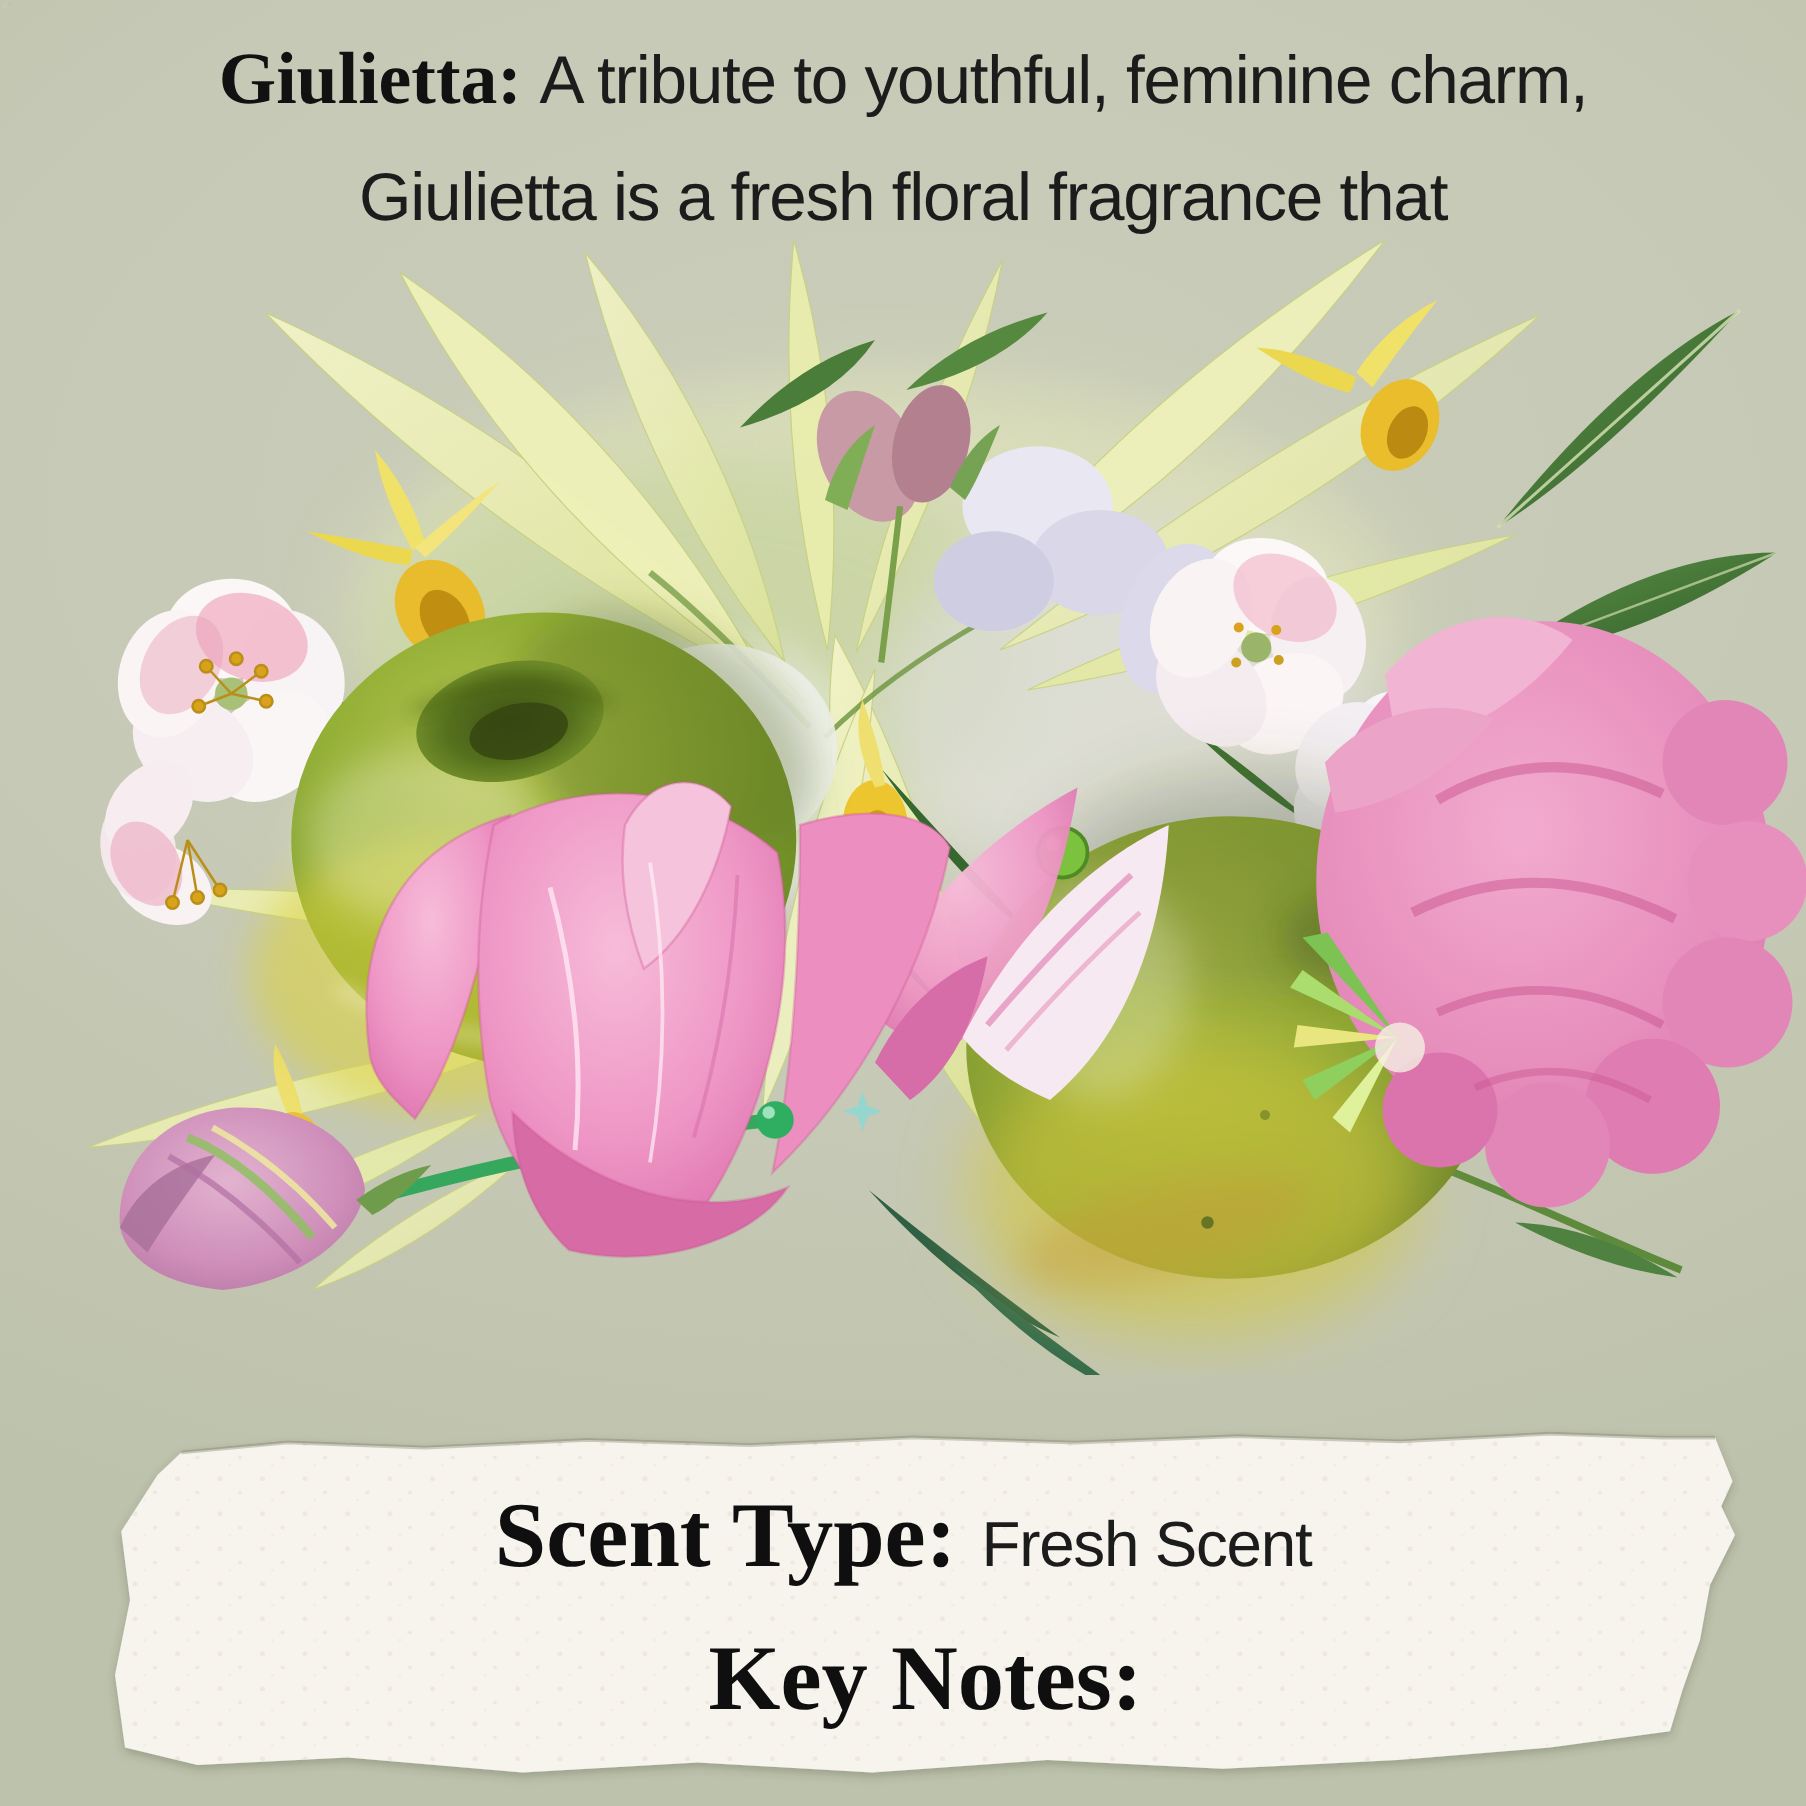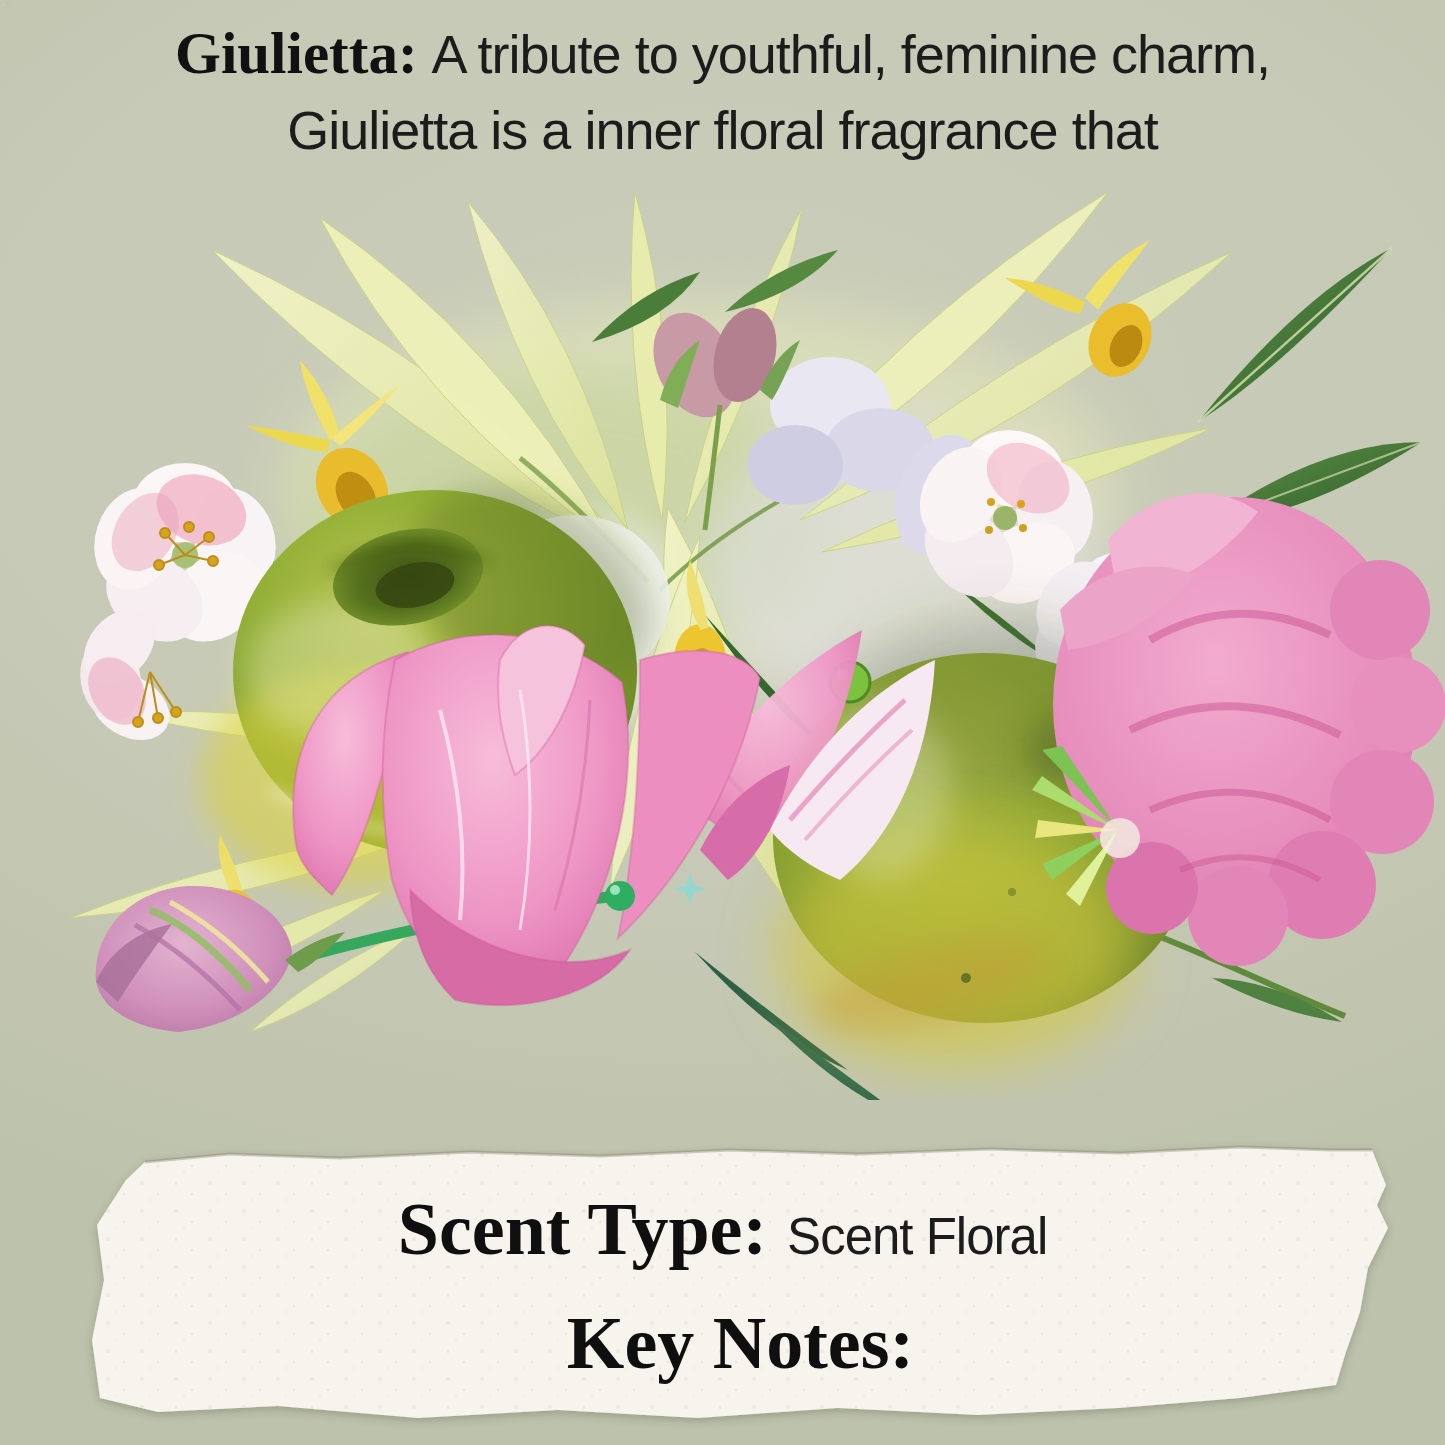--- a/index.html
+++ b/index.html
@@ -6,41 +6,41 @@
   body{width:1445px;height:1445px;overflow:hidden;font-family:"Liberation Sans",sans-serif;}
   .canvas{
     position:relative;width:1445px;height:1445px;overflow:hidden;
     background:
       radial-gradient(9px 9px at 4px 5px, rgba(255,255,255,.055) 1px, transparent 1.6px),
       radial-gradient(11px 13px at 8px 3px, rgba(70,75,50,.045) 1px, transparent 1.6px),
       radial-gradient(1400px 900px at 50% 28%, #cacdb9 0%, #c6c9b5 55%, #bdc2ac 100%);
   }
   
   .headline{position:absolute;top:22px;left:0;right:0;text-align:center;color:#1b1b1b;}
-  .hl-line{line-height:63px;white-space:nowrap;}
+  .hl-line{line-height:81px;white-space:nowrap;}
   .brand{font-family:"Liberation Serif",serif;font-weight:bold;font-size:59px;letter-spacing:0;margin-right:14px;color:#111;}
   .hl-sans{font-family:"Liberation Sans",sans-serif;font-weight:400;font-size:54px;letter-spacing:-1px;color:#1c1c1c;}
   
   .bouquet{position:absolute;top:190px;left:0;width:1445px;height:910px;}
   
   .paper-svg{position:absolute;top:1100px;left:0;width:1445px;height:345px;}
   .row{position:absolute;left:0;right:0;display:flex;justify-content:center;align-items:baseline;gap:20px;white-space:nowrap;}
   .row1{top:1186px;}
   .row2{top:1300px;padding-left:36px;}
   .card-label{font-family:"Liberation Serif",serif;font-weight:bold;font-size:74px;line-height:86px;color:#0f0f0f;}
   .card-value{font-family:"Liberation Sans",sans-serif;font-weight:400;font-size:51px;letter-spacing:-1px;color:#1c1c1c;}
 </style>
 </head>
 <body>
 
 <div class="canvas">
 
   <header class="headline">
     <div class="hl-line"><span class="brand">Giulietta:</span><span class="hl-sans">A tribute to youthful, feminine charm,</span></div>
-    <div class="hl-line hl-sans">Giulietta is a inner floral fragrance that</div>
+    <div class="hl-line hl-sans">Giulietta is a fresh floral fragrance that</div>
   </header>
 
   <svg class="bouquet" viewBox="0 0 1445 910" role="img" aria-hidden="true">
     <defs>
       <filter id="b1" x="-50%" y="-50%" width="200%" height="200%">
           <feGaussianBlur stdDeviation="7"></feGaussianBlur>
         </filter>
       <filter id="b2" x="-50%" y="-50%" width="200%" height="200%">
           <feGaussianBlur stdDeviation="15"></feGaussianBlur>
         </filter>
@@ -334,19 +334,19 @@
       <polygon fill="url(#speck)" opacity=".55" points="145,1162 230,1154 340,1158 470,1152 600,1156 730,1150 860,1154 990,1149 1120,1153 1240,1147 1330,1150 1372,1150
                 1386,1185 1377,1205 1388,1228 1368,1268 1360,1312 1346,1352 1336,1385
                 1240,1398 1118,1408 978,1415 838,1408 698,1418 558,1410 418,1418 278,1406 158,1412 100,1398
                 92,1340 104,1280 97,1225 126,1180"></polygon>
       <path d="M145 1162 L230 1154 L340 1158 L470 1152 L600 1156 L730 1150 L860 1154 L990 1149 L1120 1153 L1240 1147 L1330 1150 L1372 1150" fill="none" stroke="rgba(120,118,95,.35)" stroke-width="3"></path>
     </g>
   </svg>
 
   <div class="row row1">
     <span class="card-label">Scent Type:</span>
-    <span class="card-value">Scent Floral</span>
+    <span class="card-value">Fresh Scent</span>
   </div>
   <div class="row row2">
     <span class="card-label">Key Notes:</span>
   </div>
 
 </div>
 
 </body></html>

